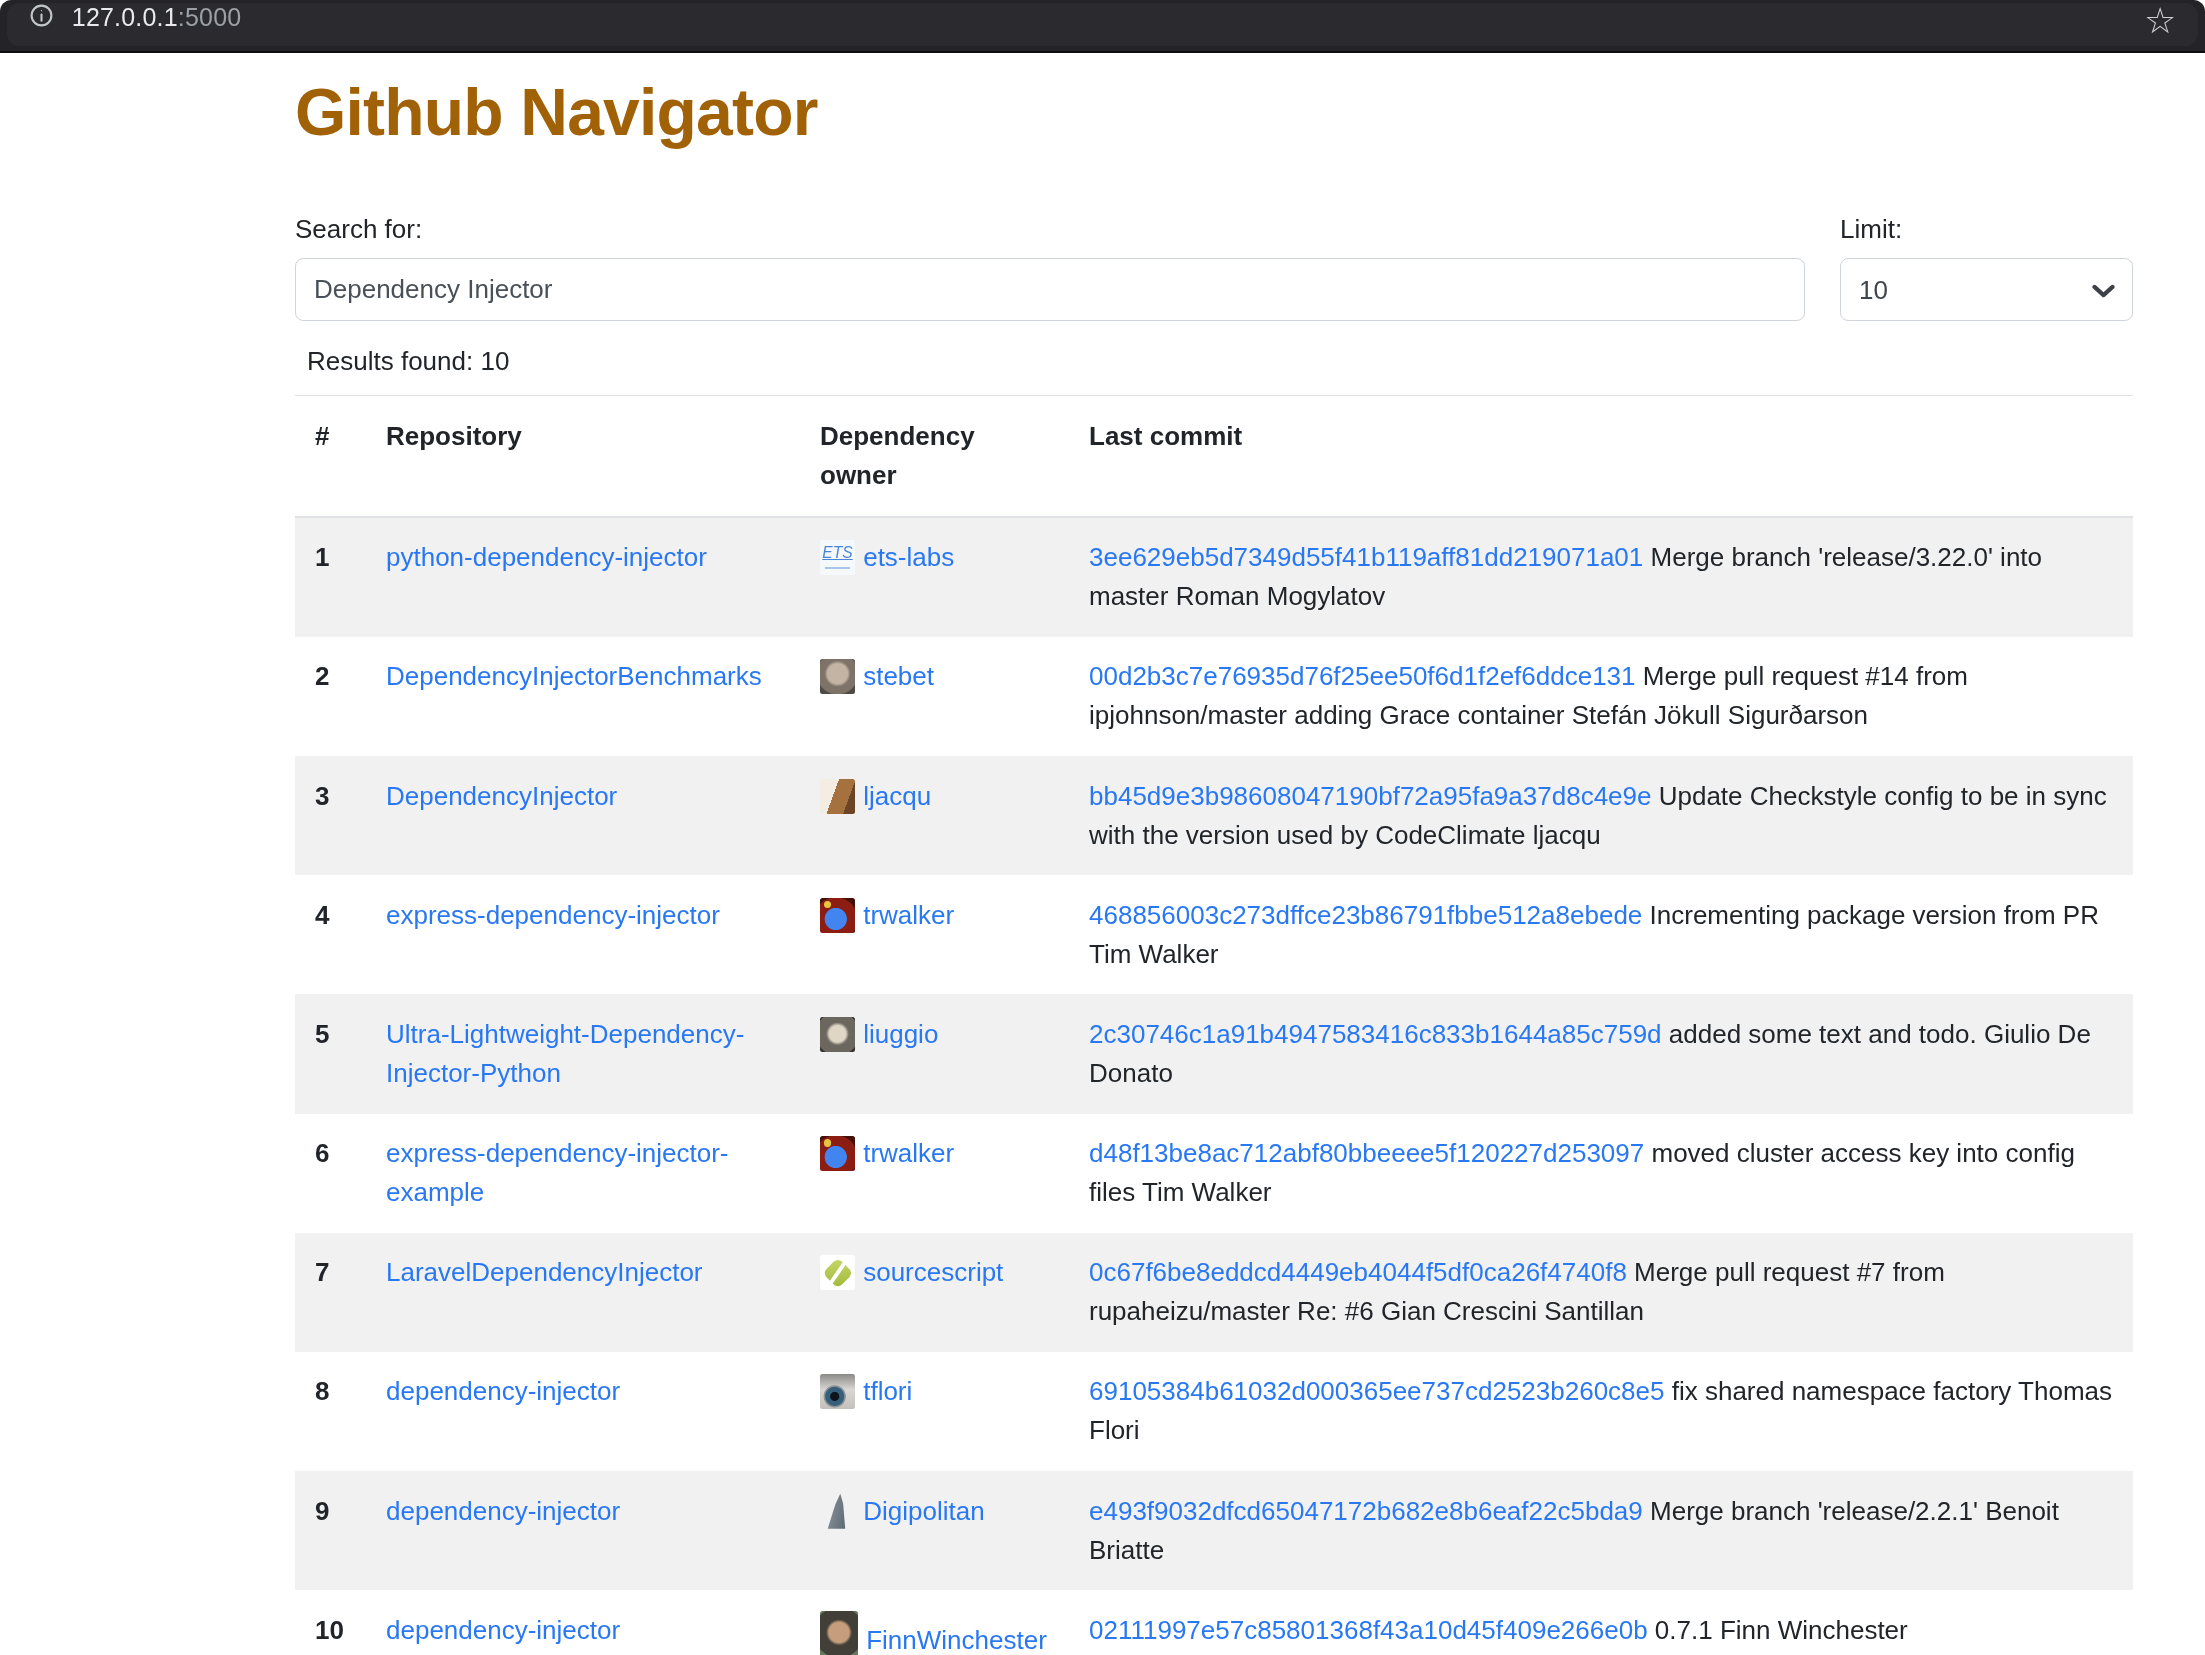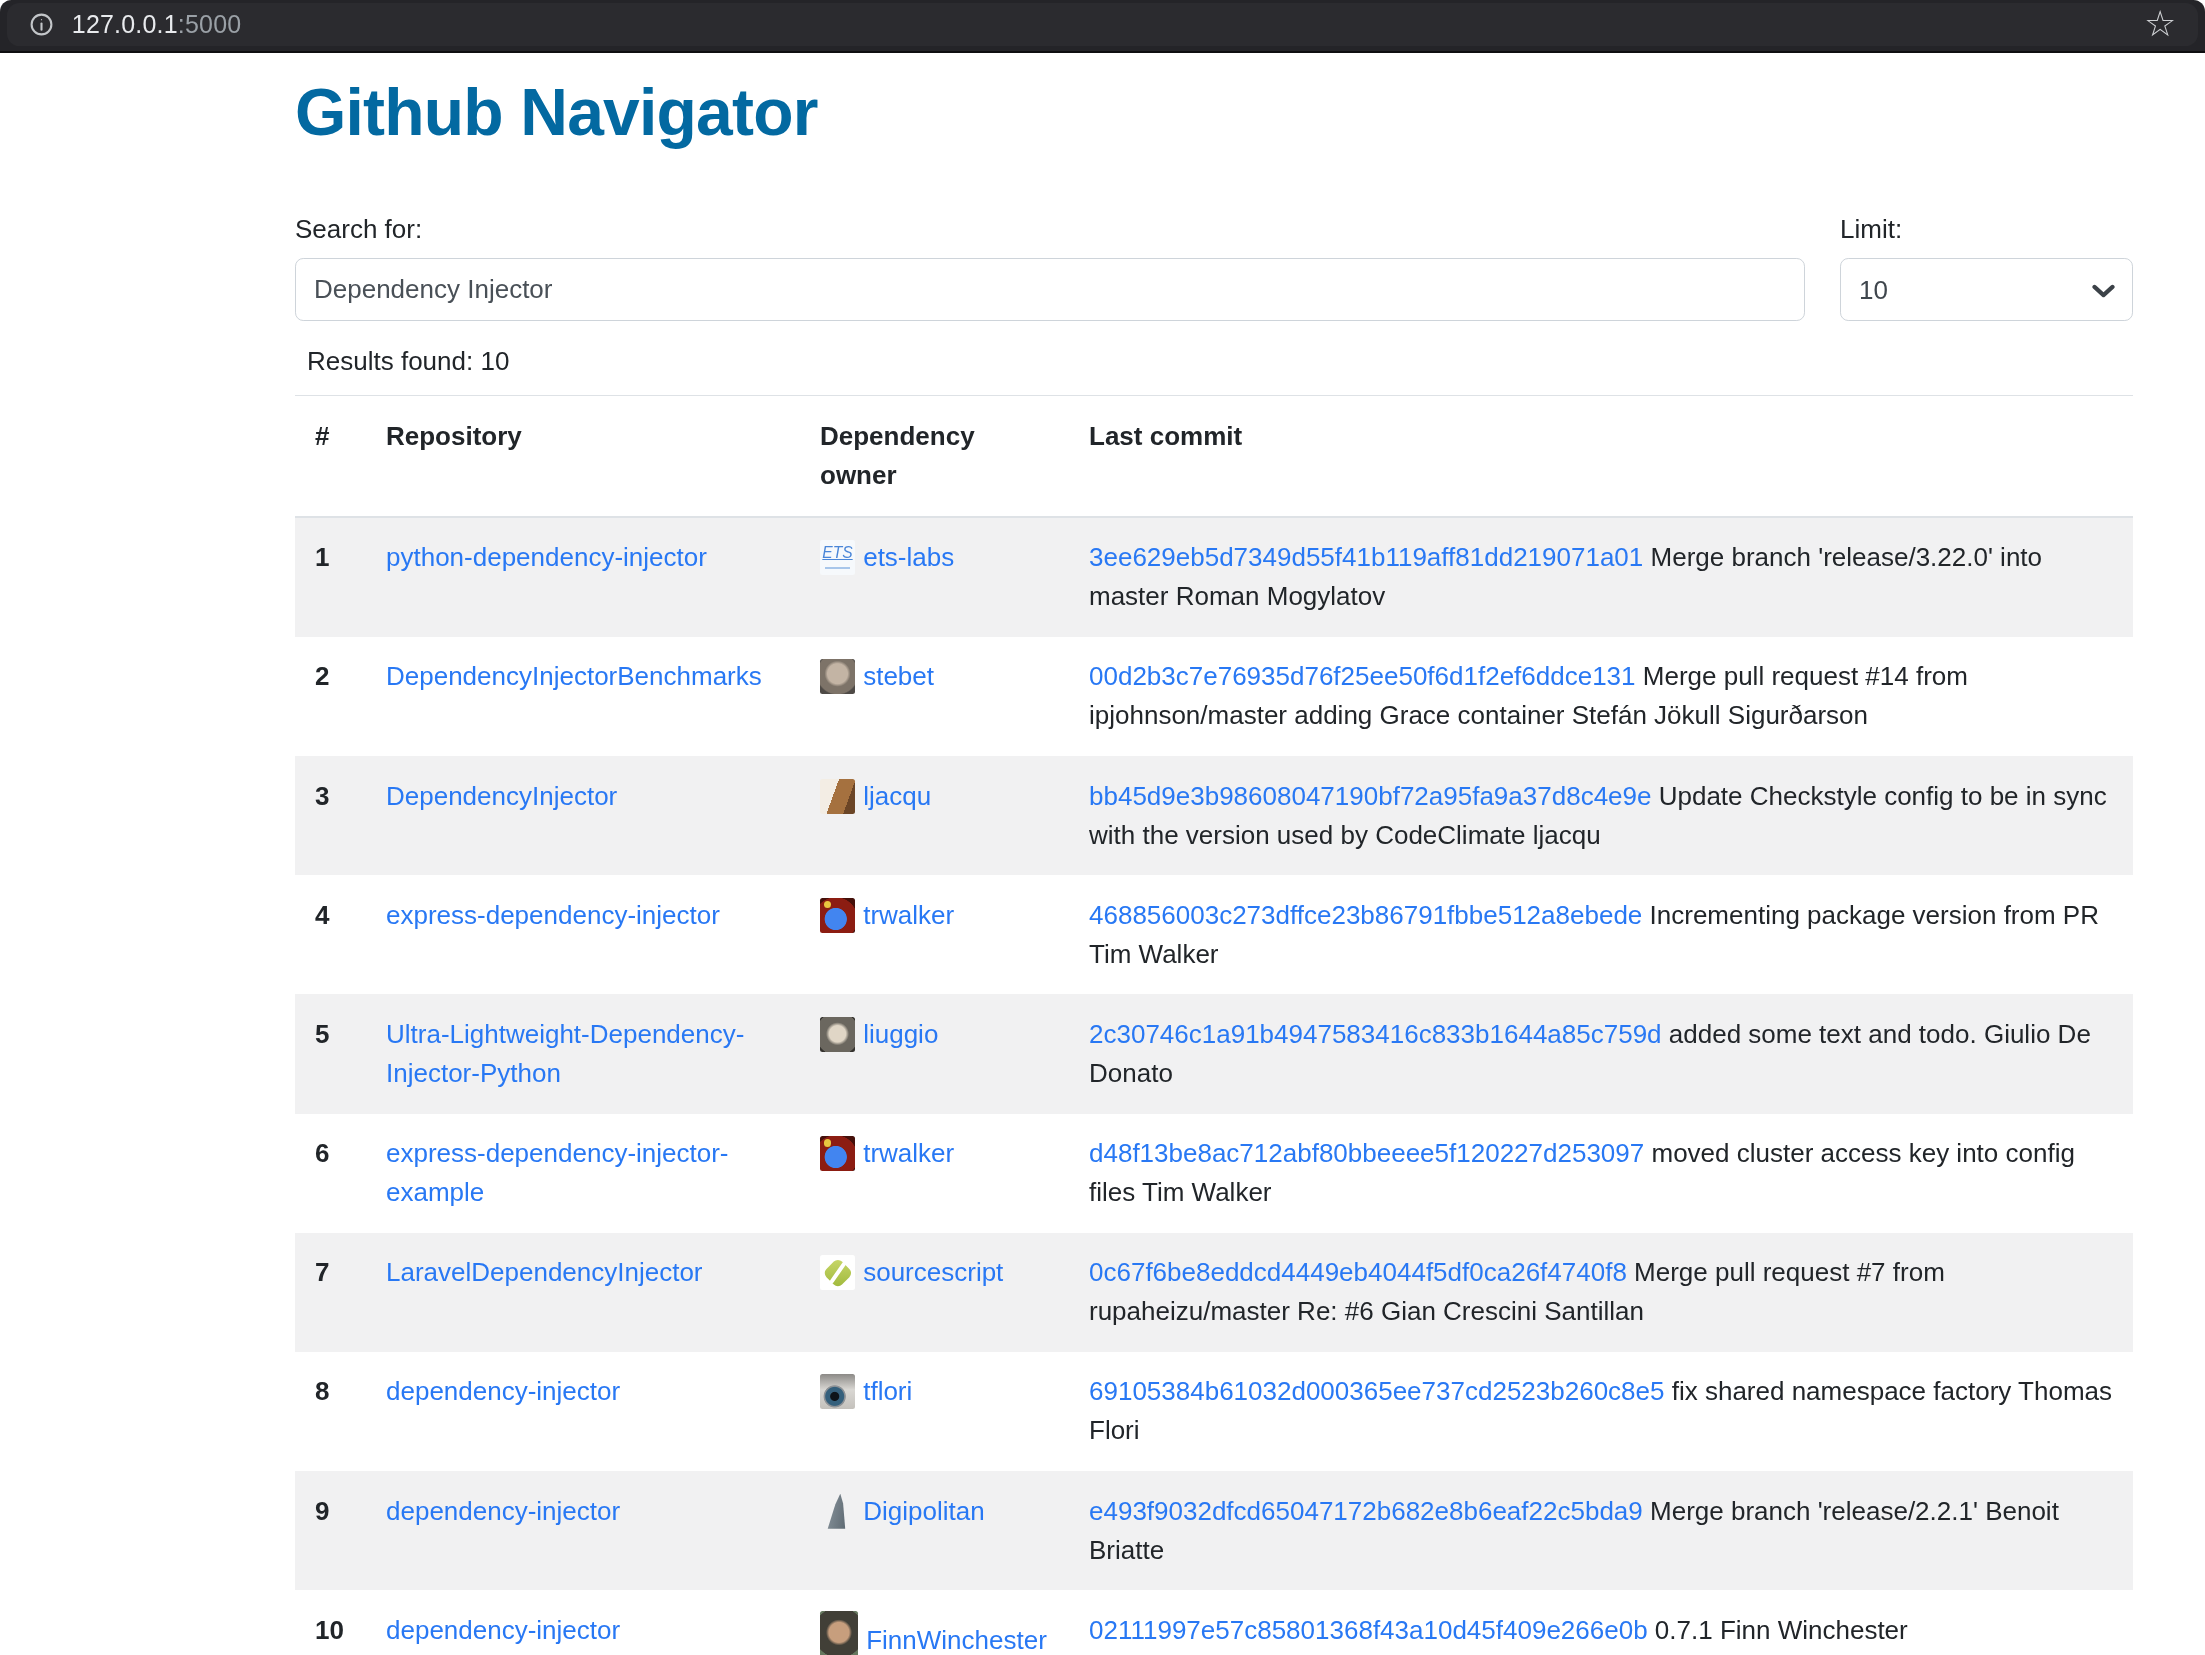--- a/index.html
+++ b/index.html
@@ -4,28 +4,28 @@
 <style>
   html,body{margin:0;padding:0}
   body{
     width:2205px;height:1656px;overflow:hidden;background:#fff;
     font-family:"Liberation Sans","DejaVu Sans",sans-serif;
     font-size:26px;color:#212529;
   }
   
   .browser-bar{position:relative;height:51px;background:#242428;border-bottom:2.5px solid #0e0e10;border-radius:11.5px 11.5px 0 0}
   .omnibox{position:absolute;left:7.4px;right:7.4px;top:2.5px;bottom:5px;background:#2b2b2f;border-radius:12.3px;
-    display:flex;align-items:center;padding:0 21.4px;gap:18px}
+    display:flex;align-items:flex-start;padding:0 21.4px;gap:18px}
   .info-icon{flex:0 0 auto;display:flex}
   .url{font-size:25px;color:#e8eaed;letter-spacing:0.2px;white-space:nowrap}
   .url .port{color:#9aa0a6}
   .star-icon{margin-left:auto;color:#cfd1d4;font-size:36px;line-height:1;cursor:default}
   
   .container{margin-left:295px;width:1838px;padding-top:21.4px}
-  h1.page-title{font-size:66px;font-weight:700;margin:0 0 64px 0;letter-spacing:-0.8px;color:#0369a1}
+  h1.page-title{font-size:66px;font-weight:700;margin:0 0 64px 0;letter-spacing:-0.8px;color:#a16207}
   .form-row{display:flex;gap:35px}
   .col-search{flex:1 1 auto}
   .col-limit{flex:0 0 293px}
   label.field-label{display:block;margin-bottom:13px}
   .text-input{width:100%;box-sizing:border-box;height:63px;border:1.6px solid #ced4da;border-radius:8.2px;
     padding:12px 18px;font:inherit;font-size:26px;color:#495057;background:#fff;outline:none}
   .select-wrap{position:relative}
   select.limit-select{appearance:none;-webkit-appearance:none;-moz-appearance:none;width:100%;height:63px;
     border:1.6px solid #ced4da;border-radius:8.2px;padding:0 53px 0 18px;font:inherit;font-size:26px;
     color:#3f464d;background:#fff;outline:none}

